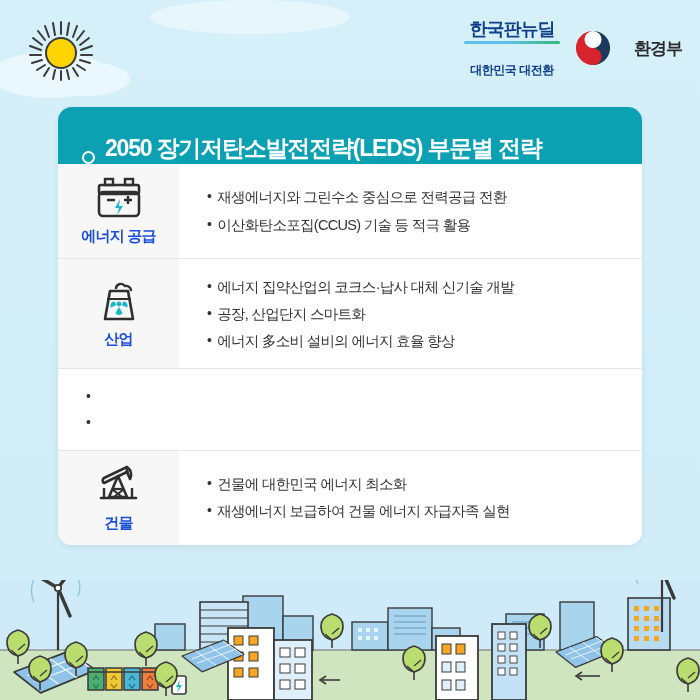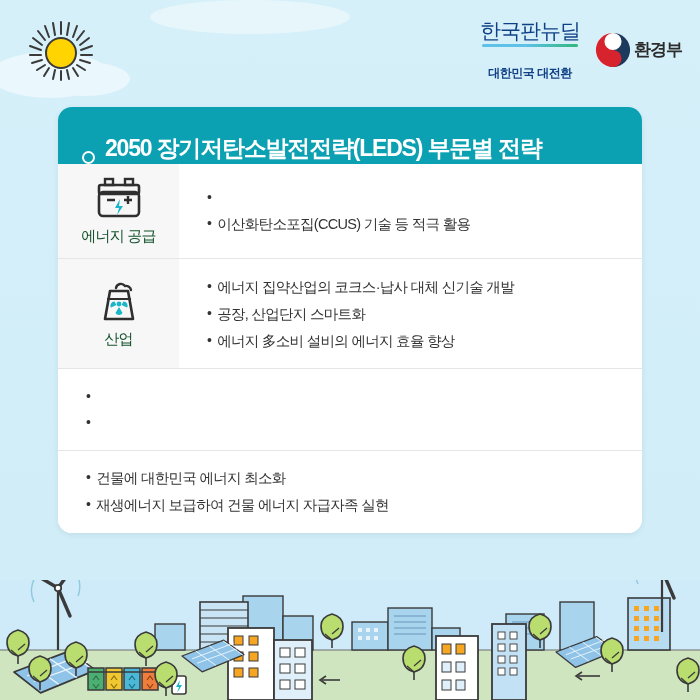--- a/index.html
+++ b/index.html
@@ -55,43 +55,43 @@
     align-items: center;
     gap: 14px;
   }
   .kpd-logo {
     display: flex;
     flex-direction: column;
     align-items: center;
     line-height: 1;
   }
   .kpd-main {
-    font-size: 21px;
-    font-weight: normal;
+    font-size: 18px;
+    font-weight: bold;
     color: #0f3f86;
     letter-spacing: -1px;
   }
   .kpd-sub {
     font-size: 12px;
     font-weight: bold;
     color: #0f3f86;
     letter-spacing: -0.5px;
     margin-top: 20px;
   }
   .kpd-stroke {
     width: 96px;
     height: 3px;
     margin-top: 3px;
     background: linear-gradient(90deg, #5ec1e8 0%, #5ec1e8 45%, #31b77a 100%);
     border-radius: 2px;
   }
   .me-logo {
     display: flex;
     align-items: center;
-    gap: 2px;
+    gap: 22px;
   }
   .me-name {
     font-size: 17px;
     font-weight: bold;
     color: #2b2b2b;
     letter-spacing: -1px;
   }
 
   
   .card {
@@ -148,22 +148,22 @@
   }
   .row-icon {
     height: 44px;
     display: flex;
     align-items: center;
     justify-content: center;
   }
   .row-label {
     margin-top: 7px;
     font-size: 15px;
-    font-weight: normal;
-    color: #14532d;
+    font-weight: bold;
+    color: #1d4ed8;
     letter-spacing: -0.8px;
   }
 
   .row-text-cell {
     flex: 1 1 auto;
     background: #ffffff;
     padding: 14px 16px 14px 28px;
     display: flex;
     flex-direction: column;
     justify-content: center;
@@ -278,20 +278,21 @@
               <line x1="28" y1="23" x2="36" y2="23" stroke="#2f2f2f" stroke-width="2.4"></line>
               <line x1="32" y1="19" x2="32" y2="27" stroke="#2f2f2f" stroke-width="2.4"></line>
               <path d="M24 22 L19 31 H23 L21 38 L27 29 H23 Z" fill="#19b6c9"></path>
             </svg>
           </div>
           <div class="row-label">에너지 공급</div>
         </div>
         <div class="row-text-cell">
           <div class="bullet">
             <span class="bullet-dot">•</span>
+            <span>재생에너지와 그린수소 중심으로 전력공급 전환</span>
           </div>
           <div class="bullet">
             <span class="bullet-dot">•</span>
             <span>이산화탄소포집(CCUS) 기술 등 적극 활용</span>
           </div>
         </div>
       </div>
 
       <div class="row">
         <div class="row-icon-cell">
@@ -329,20 +330,39 @@
           <div class="bullet">
             <span class="bullet-dot">•</span>
           </div>
           <div class="bullet">
             <span class="bullet-dot">•</span>
           </div>
         </div>
       </div>
 
       <div class="row">
+        <div class="row-icon-cell">
+          <div class="row-icon">
+            <svg width="46" height="42" viewBox="0 0 46 42">
+              <path d="M8 14 L31 3" stroke="#2f2f2f" stroke-width="2.6" stroke-linecap="round"></path>
+              <path d="M8 19 L31 8" stroke="#2f2f2f" stroke-width="2.6" stroke-linecap="round"></path>
+              <path d="M8 14 a3 3 0 0 0 0 5" fill="none" stroke="#2f2f2f" stroke-width="2.6"></path>
+              <path d="M31 3 a9 9 0 0 1 3 12 l-3 -7 Z" fill="none" stroke="#2f2f2f" stroke-width="2.6" stroke-linejoin="round"></path>
+              <circle cx="31" cy="8" r="1.8" fill="#2f2f2f"></circle>
+              <path d="M22 12 L13 33 h18 Z" fill="none" stroke="#2f2f2f" stroke-width="2.6" stroke-linejoin="round"></path>
+              <line x1="16" y1="25" x2="28" y2="25" stroke="#2f2f2f" stroke-width="2.2"></line>
+              <line x1="16" y1="25" x2="26" y2="33" stroke="#2f2f2f" stroke-width="2.2"></line>
+              <line x1="28" y1="25" x2="18" y2="33" stroke="#2f2f2f" stroke-width="2.2"></line>
+              <line x1="8" y1="24" x2="8" y2="33" stroke="#2f2f2f" stroke-width="2.4"></line>
+              <line x1="36" y1="24" x2="36" y2="33" stroke="#2f2f2f" stroke-width="2.4"></line>
+              <line x1="5" y1="34" x2="40" y2="34" stroke="#2f2f2f" stroke-width="2.6" stroke-linecap="round"></line>
+            </svg>
+          </div>
+          <div class="row-label">건물</div>
+        </div>
         <div class="row-text-cell">
           <div class="bullet">
             <span class="bullet-dot">•</span>
             <span>건물에 대한민국 에너지 최소화</span>
           </div>
           <div class="bullet">
             <span class="bullet-dot">•</span>
             <span>재생에너지 보급하여 건물 에너지 자급자족 실현</span>
           </div>
         </div>

